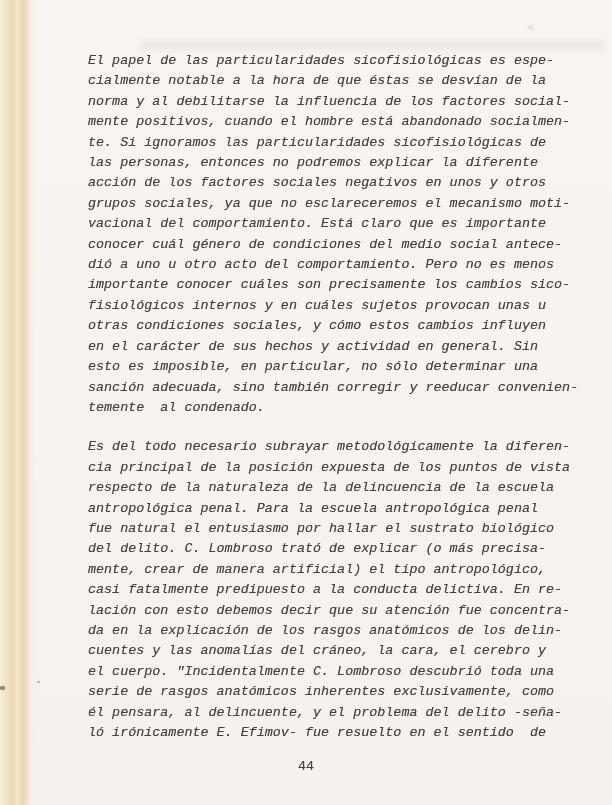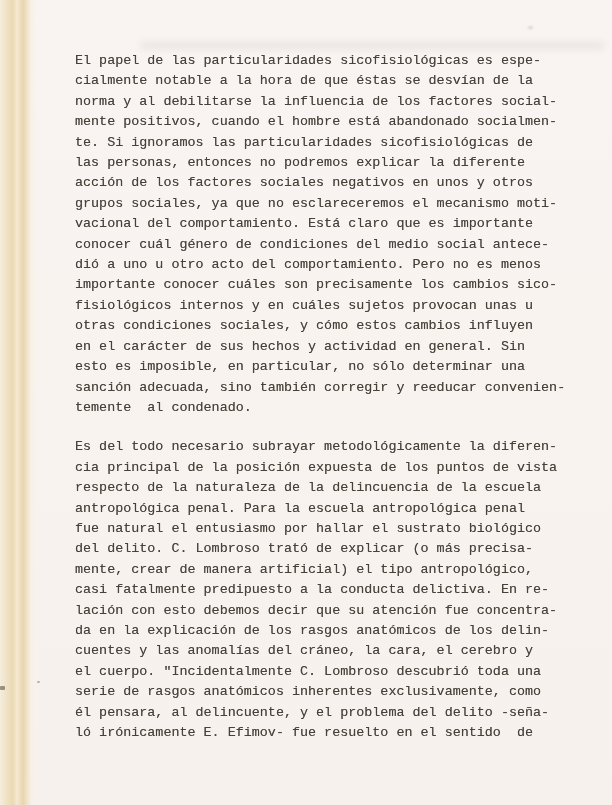--- a/index.html
+++ b/index.html
@@ -81,21 +81,22 @@
     top: 51px;
     width: 512px;
   }
   .para {
     white-space: pre;
     font-size: 13.4px;
     line-height: 20.4px;
     color: #474139;
     letter-spacing: 0px;
     text-shadow: 0 0 0.6px rgba(72,66,58,0.55);
-    margin: 0 0 19px 0;
+    margin: 0 0 19px 13px;
+    font-style: italic;
   }
   .pagenum {
     position: absolute;
     left: 0;
     top: 757px;
     width: 612px;
     text-align: center;
     font-size: 13.4px;
     line-height: 20px;
     color: #474139;
@@ -141,13 +142,14 @@
 casi fatalmente predipuesto a la conducta delictiva. En re-
 lación con esto debemos decir que su atención fue concentra-
 da en la explicación de los rasgos anatómicos de los delin-
 cuentes y las anomalías del cráneo, la cara, el cerebro y
 el cuerpo. "Incidentalmente C. Lombroso descubrió toda una
 serie de rasgos anatómicos inherentes exclusivamente, como
 él pensara, al delincuente, y el problema del delito -seña-
 ló irónicamente E. Efimov- fue resuelto en el sentido  de</div>
   </div>
 
+  <div class="pagenum">44</div>
 </div>
 
 </body></html>

